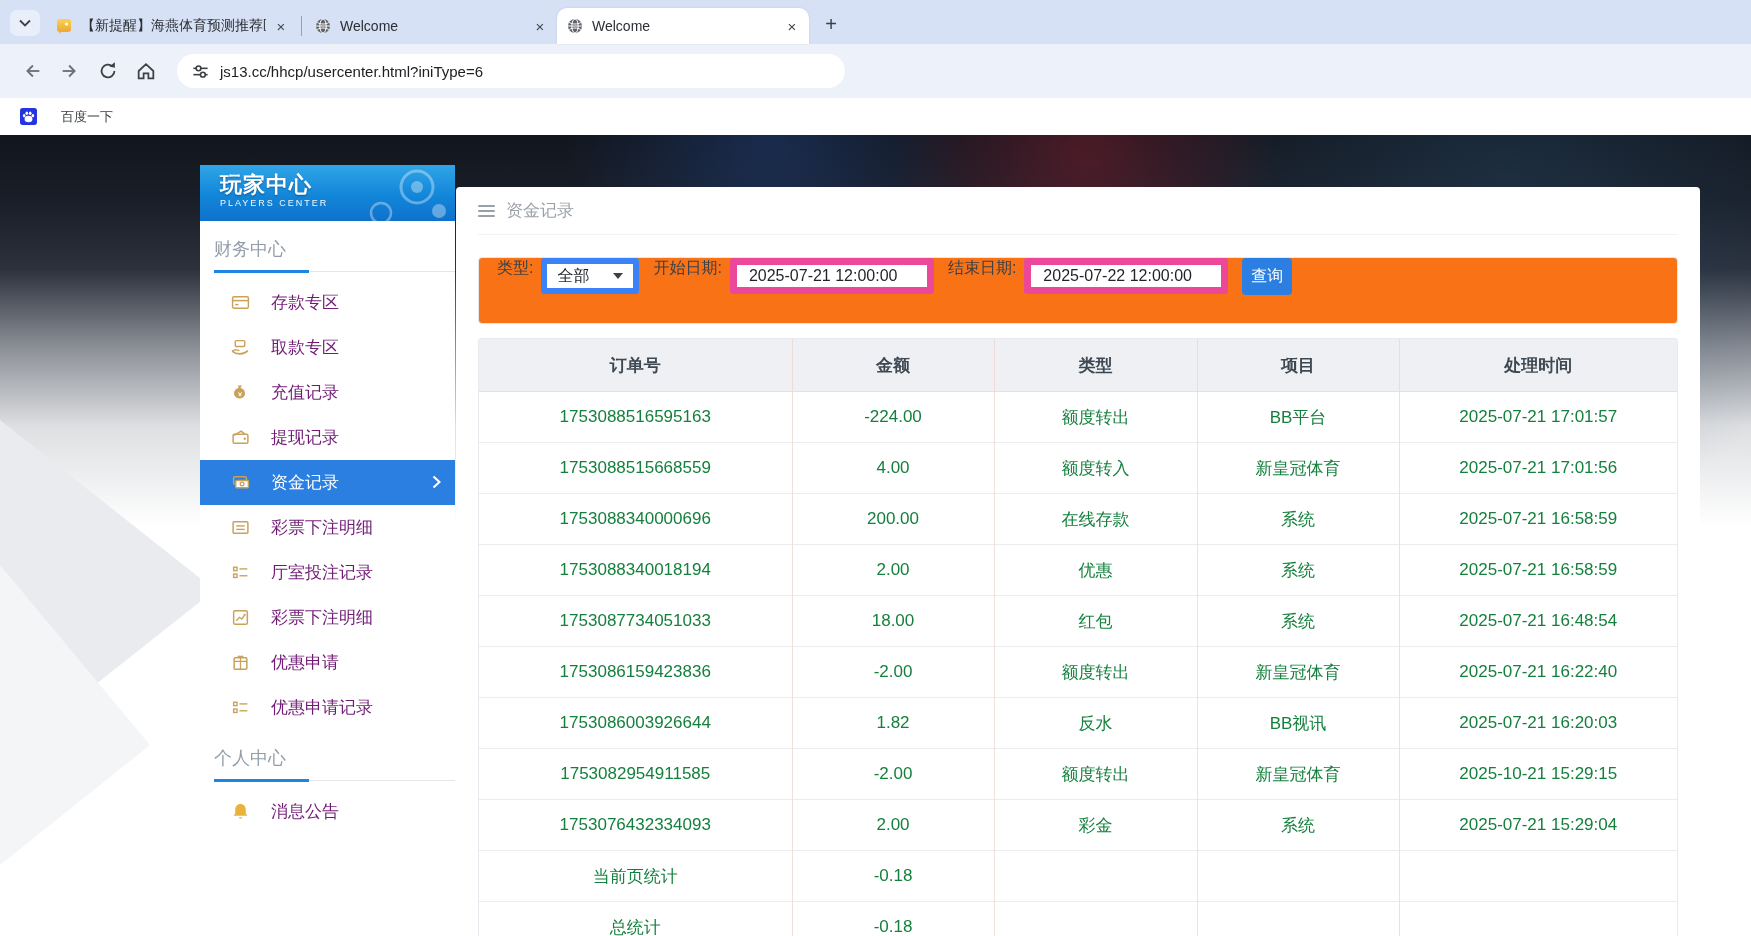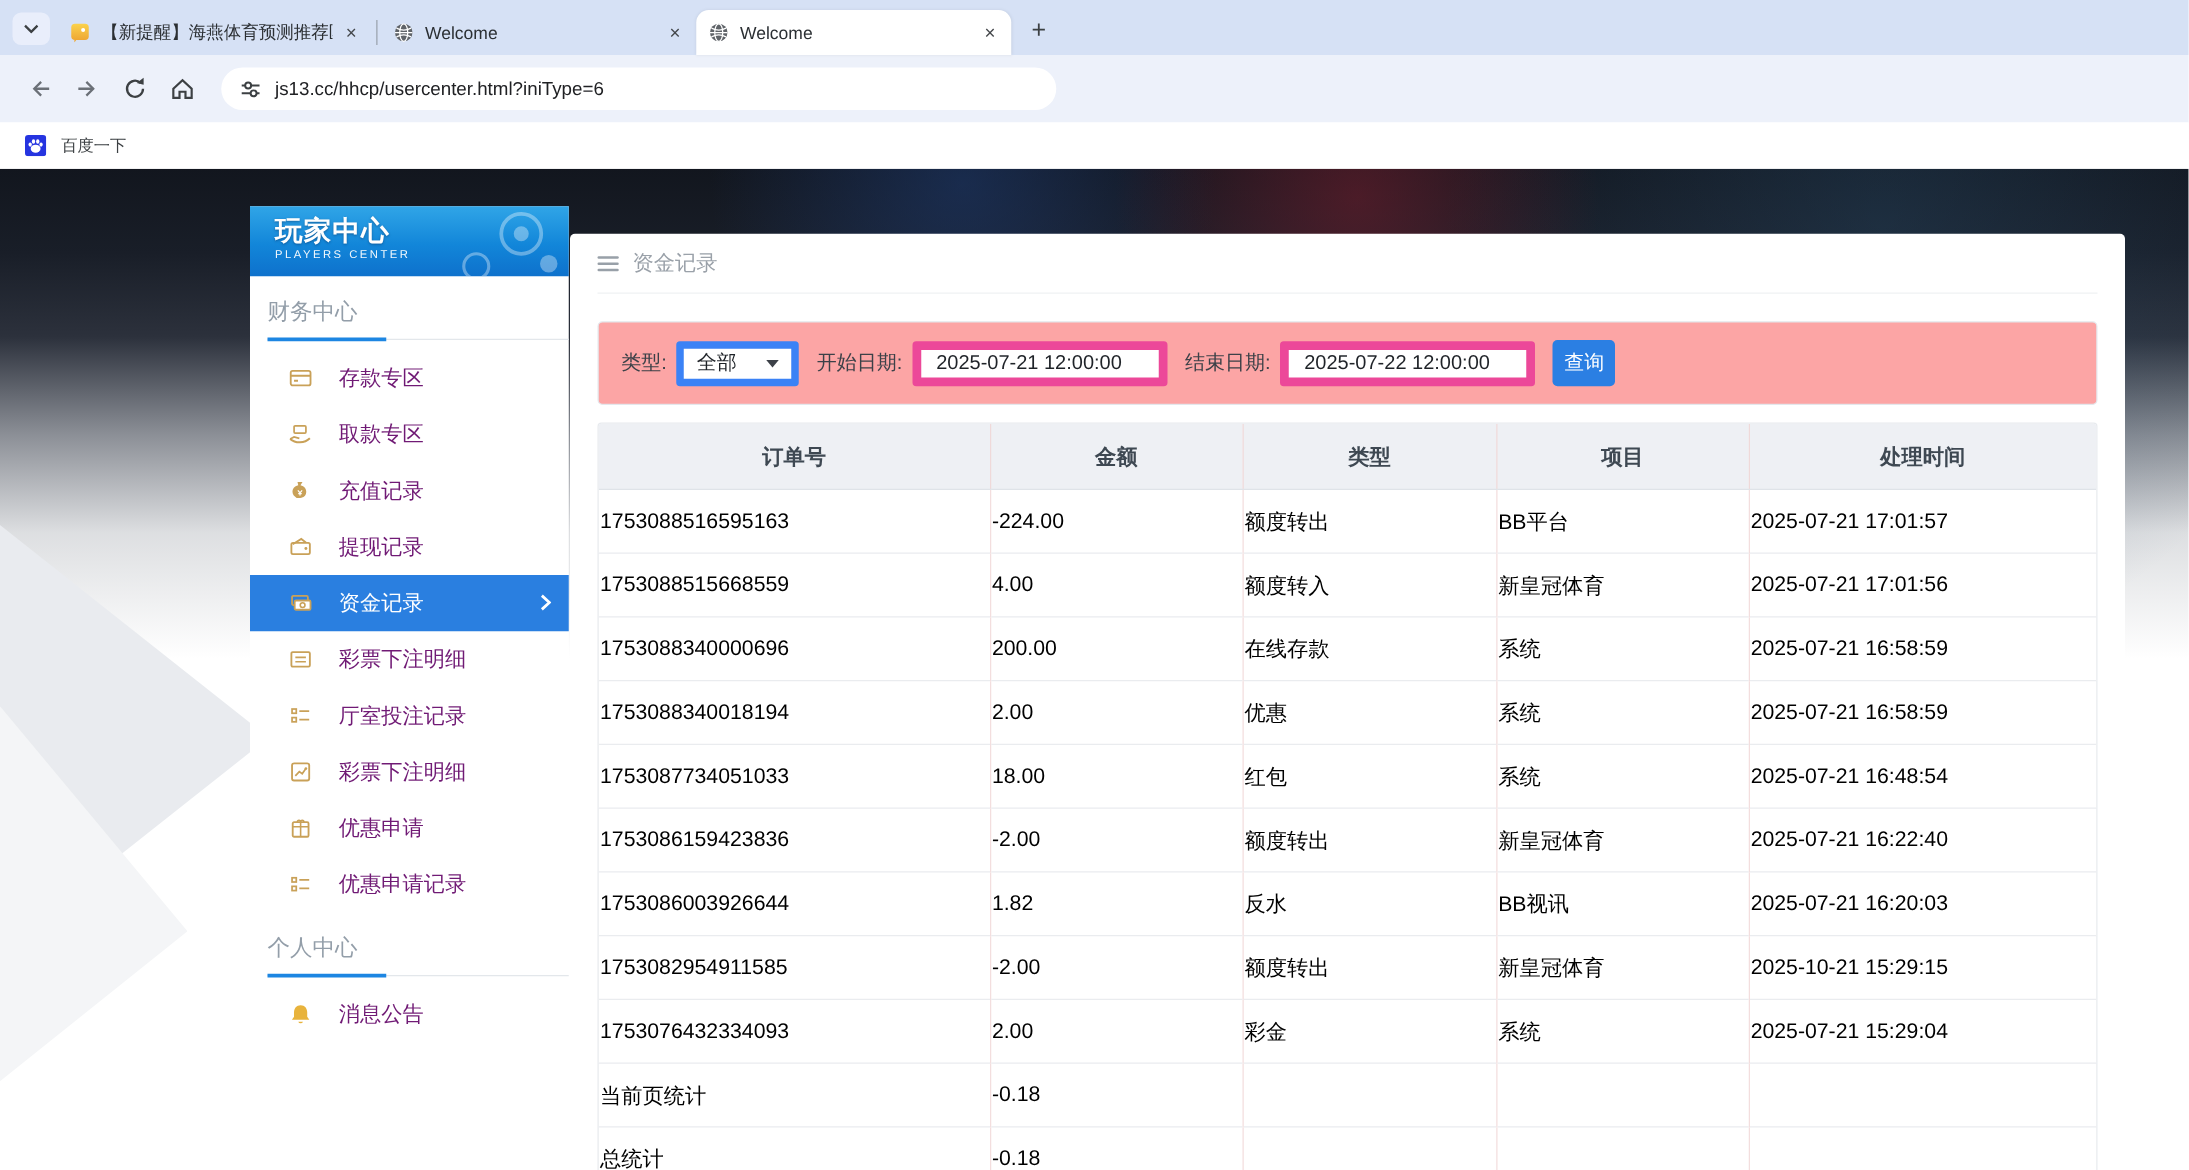--- a/index.html
+++ b/index.html
@@ -22,21 +22,21 @@
       font-size:20px;color:#3c4043;cursor:pointer;border-radius:6px;}
 
   .toolbar{height:54px;background:#edf1fa;display:flex;align-items:center;padding-left:15px;}
   .navbtn{width:34px;height:34px;border-radius:17px;display:flex;align-items:center;justify-content:center;
       margin-right:4px;cursor:pointer;}
   .omnibox{width:640px;height:34px;background:#fff;border-radius:17px;margin-left:10px;display:flex;
       align-items:center;padding:0 14px;cursor:text;}
   .omni-url{font-size:15px;color:#202124;margin-left:10px;}
 
   .bookmarks{height:37px;background:#fff;display:flex;align-items:center;padding-left:14px;}
-  .bookmark{display:flex;align-items:center;gap:12px;font-size:13px;color:#3c4043;cursor:pointer;padding:4px 6px;border-radius:6px;}
+  .bookmark{display:flex;align-items:center;gap:24px;font-size:13px;color:#3c4043;cursor:pointer;padding:4px 6px;border-radius:6px;}
 
   
   .page{position:absolute;top:135px;left:0;width:1751px;height:801px;background:#fff;overflow:hidden;text-decoration:underline;}
   .bg-top{position:absolute;top:0;left:0;right:0;height:560px;z-index:0;background:
       radial-gradient(circle at 62% 4%, rgba(120,30,45,.55), rgba(120,30,45,0) 16%),
       radial-gradient(circle at 44% 2%, rgba(30,60,115,.55), rgba(30,60,115,0) 18%),
       radial-gradient(circle at 86% 8%, rgba(40,75,105,.4), rgba(40,75,105,0) 22%),
       linear-gradient(180deg, #12161e 0%, #191e28 12%, #2c313c 24%, rgba(95,100,110,.72) 38%,
                       rgba(170,174,180,.40) 52%, rgba(255,255,255,0) 70%);}
   .tri-a{position:absolute;left:0;top:285px;width:215px;height:340px;background:#e9ebef;
@@ -62,39 +62,39 @@
   .menu-item.active .chev{display:block;}
 
   
   .panel{position:absolute;left:456px;top:52px;width:1244px;height:749px;background:#fff;z-index:2;
       border-radius:4px 4px 0 0;padding:0 22px;box-sizing:border-box;}
   .panel-header{height:47px;display:flex;align-items:center;gap:11px;color:#9aa1a9;font-size:17px;
       border-bottom:1px solid #f0f2f4;}
   .burger{width:17px;display:flex;flex-direction:column;gap:3px;}
   .burger i{height:2px;background:#98a0a8;border-radius:1px;}
 
-  .filter{margin-top:22px;height:67px;background:#fca5a5;border:1px solid #e4e7ec;border-radius:4px;
-      display:flex;align-items:center;padding:10px 18px;box-sizing:border-box;}
+  .filter{margin-top:22px;height:67px;background:#f97316;border:1px solid #e4e7ec;border-radius:4px;
+      display:flex;align-items:flex-start;padding:0 18px;box-sizing:border-box;}
   .flabel{font-size:16px;color:#3c4148;margin-right:8px;}
   .selectbox{width:98px;height:36px;background:#fff;border:6px solid #3b82f6;border-radius:3px;display:flex;
       align-items:center;justify-content:space-between;padding:0 10px;font-size:16px;color:#1f2328;
       box-sizing:border-box;margin-right:14px;cursor:pointer;}
   .caret{width:0;height:0;border-left:5px solid transparent;border-right:5px solid transparent;
       border-top:6px solid #3c4148;}
   .dateinput{width:204px;height:36px;border:7px solid #ec4899;border-radius:3px;font-size:16px;color:#1f2328;
       padding:0 12px;box-sizing:border-box;margin-right:14px;background:#fff;
       font-family:"Liberation Sans","DejaVu Sans",sans-serif;}
   .querybtn{width:50px;height:37px;background:#2b7fe3;color:#fff;border:none;border-radius:4px;font-size:16px;
       cursor:pointer;font-family:inherit;}
 
   .table-wrap{margin-top:14px;border:1px solid #e7eaee;border-radius:3px;overflow:hidden;}
   table{width:100%;border-collapse:collapse;table-layout:fixed;}
   th{height:50px;background:#eef0f4;font-size:17px;color:#3e4852;font-weight:bold;text-align:center;
       border-right:1px solid #efd9d9;border-bottom:1px solid #dfe3e8;}
-  td{height:48px;font-size:17px;color:#000000;text-align:left;border-right:1px solid #f3dede;
+  td{height:48px;font-size:17px;color:#15803d;text-align:center;border-right:1px solid #f3dede;
       border-top:1px solid #eaecef;background:#fff;}
   th:last-child,td:last-child{border-right:none;}
   tbody tr:first-child td{border-top:none;}
 </style>
 </head>
 <body>
 
 <div class="tabstrip">
   <div class="tab-search">
     <svg width="12" height="8" viewBox="0 0 12 8">

